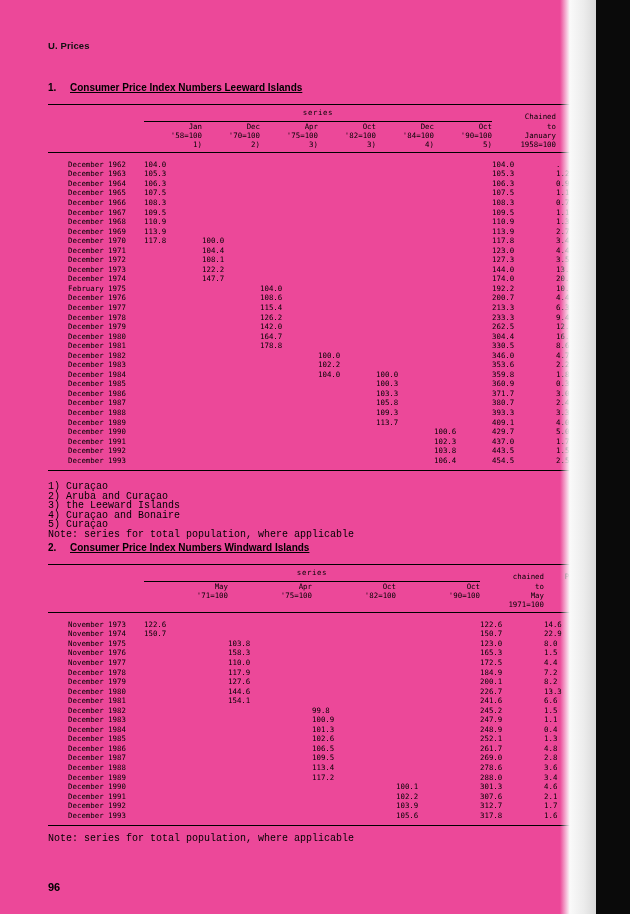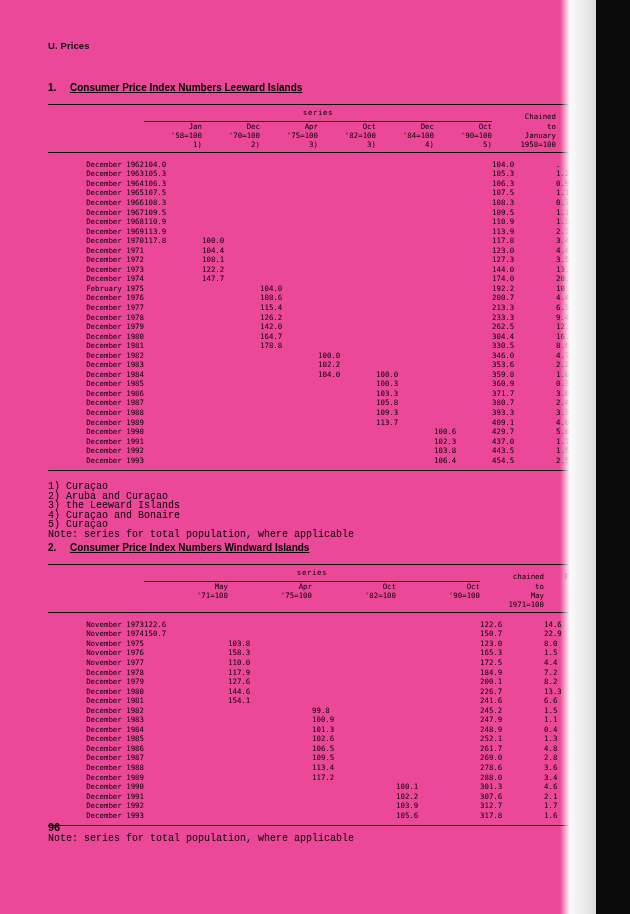--- a/index.html
+++ b/index.html
@@ -85,21 +85,21 @@
   table.cpi td, table.cpi th {
     padding: 0;
     margin: 0;
     font-weight: normal;
     vertical-align: bottom;
   }
   .rule-top td { border-top: 1.3px solid #000; height: 3px; }
   .rule-bot td { border-bottom: 1.3px solid #000; height: 1px; }
   .rule-head td { border-bottom: 1.1px solid #000; height: 2px; }
 
-  .c-label { width: 96px; text-align: right; padding-left: 2px !important; }
+  .c-label { width: 96px; text-align: center; padding-left: 2px !important; }
   .c-ser   { width: 58px; text-align: right; padding-right: 10px !important; }
   .c-chain { width: 64px; text-align: right; padding-right: 18px !important; }
   .c-pct   { width: 52px; text-align: right; padding-right: 8px !important; }
 
   .hd { text-align: center; font-size: 7.4px; line-height: 9.4px; }
   .hd-right { text-align: right; }
   .series-span { text-align: center; font-size: 7.4px; letter-spacing: 0.6px; }
   .series-underline { border-bottom: 0.9px solid #000; }
 
   .spacer-sm td { height: 7px; }
@@ -112,21 +112,21 @@
     font-size: 10px;
     line-height: 9.55px;
     color: #000;
     white-space: pre;
     margin-top: 16px;
   }
 
   .pageno {
     position: absolute;
     left: 48px;
-    top: 821px;
+    top: 881px;
     font-family: "Liberation Sans", sans-serif;
     font-size: 11px;
     font-weight: bold;
     color: #000;
   }
 </style>
 </head>
 <body>
 
 <div class="page">

